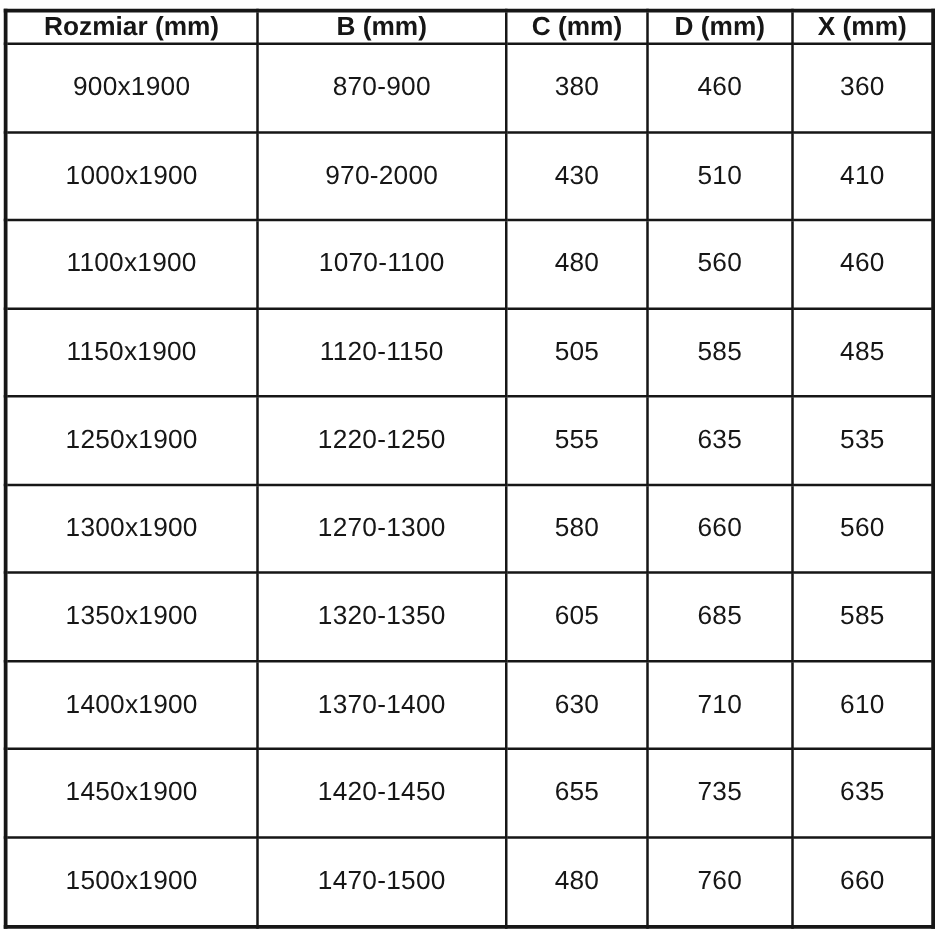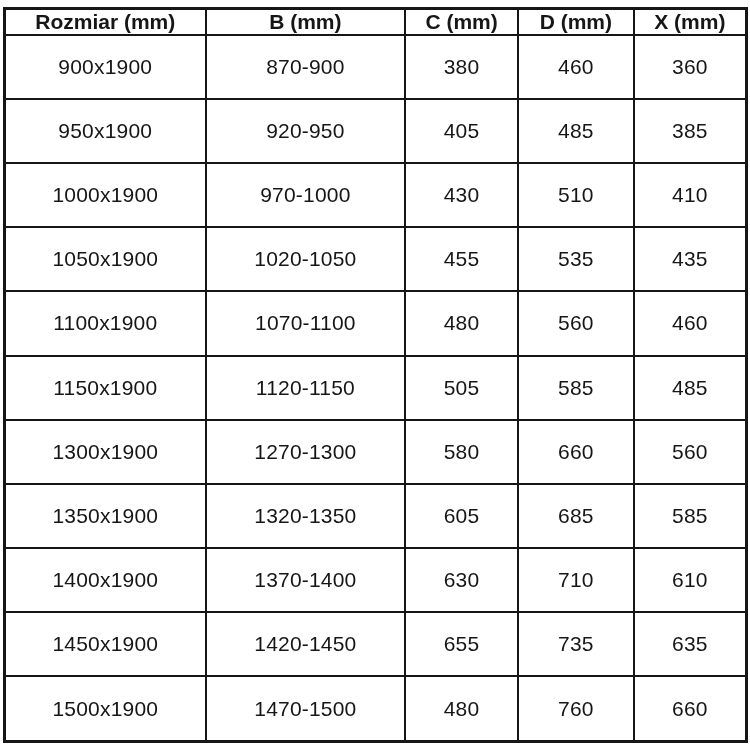--- a/index.html
+++ b/index.html
@@ -71,53 +71,46 @@
     </thead>
     <tbody id="size-table-body">
         <tr>
           <td>900x1900</td>
           <td>870-900</td>
           <td>380</td>
           <td>460</td>
           <td>360</td>
         </tr>
         <tr>
-          <td>950x1900</td>
-          <td>920-950</td>
-          <td>405</td>
-          <td>485</td>
-          <td>385</td>
-        </tr>
-        <tr>
           <td>1000x1900</td>
-          <td>970-1000</td>
+          <td>970-2000</td>
           <td>430</td>
           <td>510</td>
           <td>410</td>
-        </tr>
-        <tr>
-          <td>1050x1900</td>
-          <td>1020-1050</td>
-          <td>455</td>
-          <td>535</td>
-          <td>435</td>
         </tr>
         <tr>
           <td>1100x1900</td>
           <td>1070-1100</td>
           <td>480</td>
           <td>560</td>
           <td>460</td>
         </tr>
         <tr>
           <td>1150x1900</td>
           <td>1120-1150</td>
           <td>505</td>
           <td>585</td>
           <td>485</td>
+        </tr>
+        <tr>
+          <td>1250x1900</td>
+          <td>1220-1250</td>
+          <td>555</td>
+          <td>635</td>
+          <td>535</td>
         </tr>
         <tr>
           <td>1300x1900</td>
           <td>1270-1300</td>
           <td>580</td>
           <td>660</td>
           <td>560</td>
         </tr>
         <tr>
           <td>1350x1900</td>

